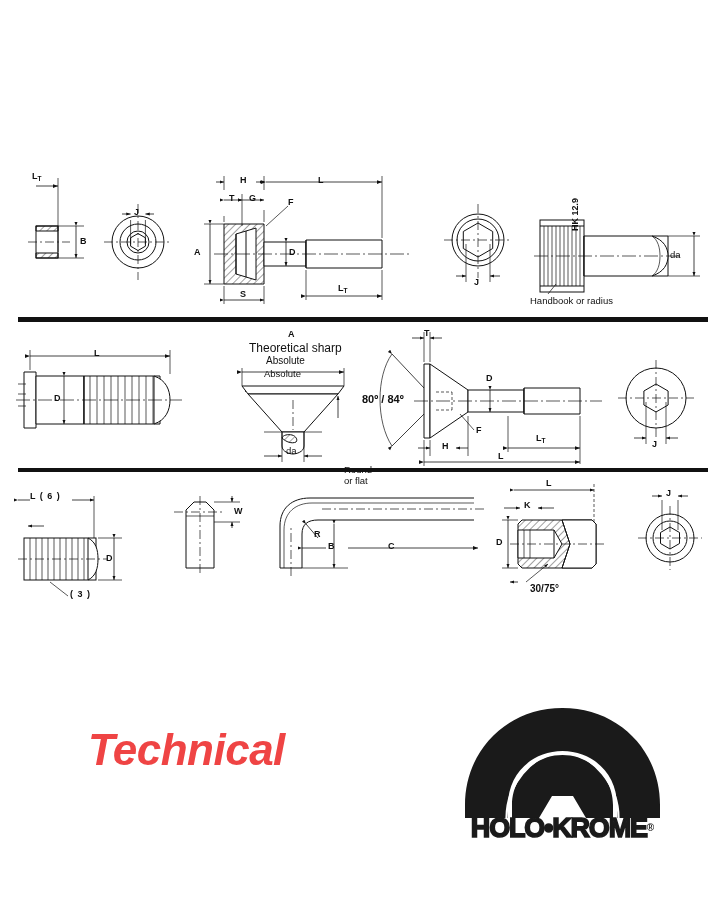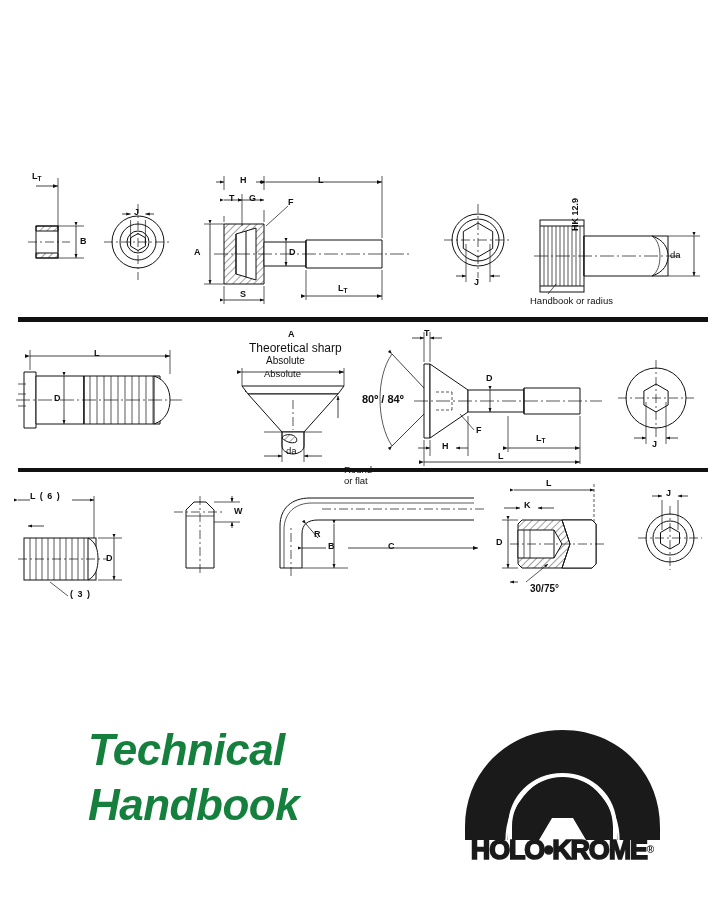--- a/index.html
+++ b/index.html
@@ -27,25 +27,25 @@
   .white{fill:#fff;stroke:#111;stroke-width:1;}
   .nofill{fill:none;stroke:#111;stroke-width:1;}
   .ctr{stroke:#111;stroke-width:0.7;fill:none;stroke-dasharray:14 3 2 3;}
   .ctr2{stroke:#111;stroke-width:0.7;fill:none;stroke-dasharray:9 3 2 3;}
 
   
   #title-block{position:absolute;left:88px;top:722px;width:300px;}
   #title-block .tline{
     font-family:"Liberation Sans","DejaVu Sans",sans-serif;
     font-weight:bold;font-style:italic;font-size:44px;line-height:1.25;
-    letter-spacing:-0.5px;color:#15803d;
+    letter-spacing:-0.5px;color:#ef4444;
   }
 
   
-  #logo-block{position:absolute;left:455px;top:722px;width:215px;height:150px;}
+  #logo-block{position:absolute;left:455px;top:700px;width:215px;height:150px;}
   #logo-wordmark{
     position:absolute;left:0;bottom:6px;width:100%;
     text-align:center;
   }
 </style>
 </head>
 <body>
 
 <div class="page">
 
@@ -478,21 +478,20 @@
         <path class="ln-thin" d="M42,14 L42,44"></path>
         <path class="ln-dim" d="M16,10 L26,10" marker-end="url(#arS)"></path>
         <path class="ln-dim" d="M52,10 L42,10" marker-end="url(#arS)"></path>
       </svg>
       <span class="lbl" style="left:30px;top:3px;">J</span>
     </div>
   </div>
 
   <div id="title-block">
     <div class="tline">Technical</div>
-    <div class="tline">Handbook</div>
   </div>
 
   <div id="logo-block">
     <svg width="215" height="150" viewBox="0 0 215 150">
 
       <path fill="#1a1a1a" fill-rule="evenodd" d="M107.5,8
                C 163,8 205,50 205,105
                L 205,118 L 162,118 L 162,105
                C 162,74 138,51 107.5,51
                C 77,51 53,74 53,105

